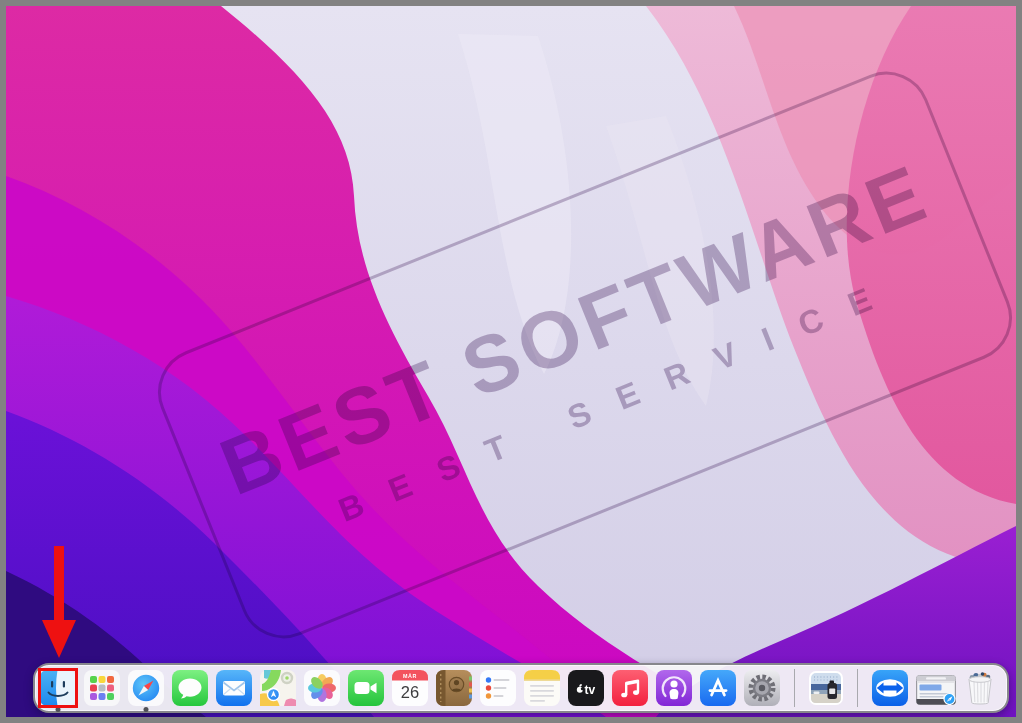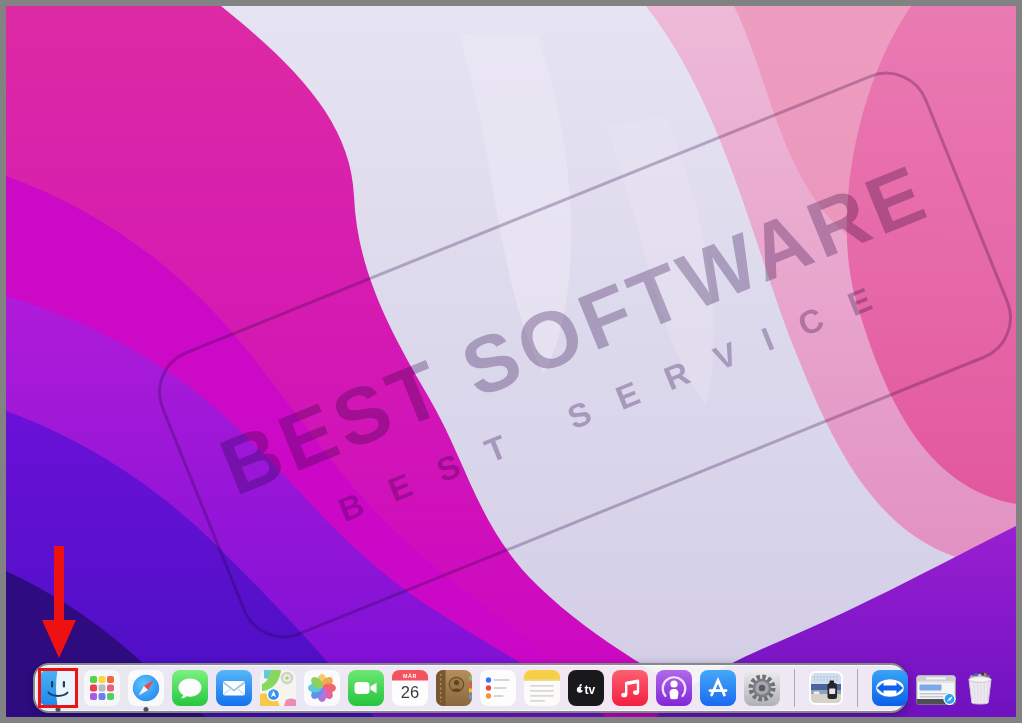--- a/index.html
+++ b/index.html
@@ -9,21 +9,21 @@
   
   .stamp{position:absolute;left:579px;top:349px;width:820px;height:300px;
     transform:translate(-50%,-50%) rotate(-22deg);
     border:3px solid rgba(72,32,96,.30);border-radius:44px;
     color:rgba(72,32,96,.33);mix-blend-mode:multiply;
     display:flex;flex-direction:column;align-items:center;justify-content:center;gap:16px;
     pointer-events:none;}
   .stamp .l1{font-size:80px;font-weight:bold;letter-spacing:5px;white-space:nowrap;}
   .stamp .l2{font-size:33px;font-weight:bold;letter-spacing:30px;white-space:nowrap;margin-left:30px;}
   
-  .dock{position:absolute;left:27px;top:657px;width:874px;height:50px;box-sizing:border-box;
+  .dock{position:absolute;left:27px;top:657px;width:976px;height:50px;box-sizing:border-box;
     background:rgba(245,245,247,.94);border:2px solid #87878c;border-radius:16px;
     box-shadow:0 3px 8px rgba(20,10,60,.45), inset 0 0 0 1px rgba(255,255,255,.65);
     display:flex;align-items:center;padding:0 8px 0 5px;gap:8px;}
   .di{position:relative;width:36px;height:36px;flex:0 0 auto;}
   .di svg{display:block;}
   .dot{position:absolute;left:50%;bottom:-6px;transform:translateX(-50%);
     width:5px;height:5px;border-radius:50%;background:#515156;}
   .divider{width:1px;height:38px;background:#a9a9ae;margin:0 6px;flex:0 0 auto;align-self:center;}
   .hl{position:absolute;inset:-2px;border:3px solid #ee1111;z-index:5;}
   .arrow{position:absolute;left:36px;top:540px;width:34px;height:112px;z-index:6;pointer-events:none;}

